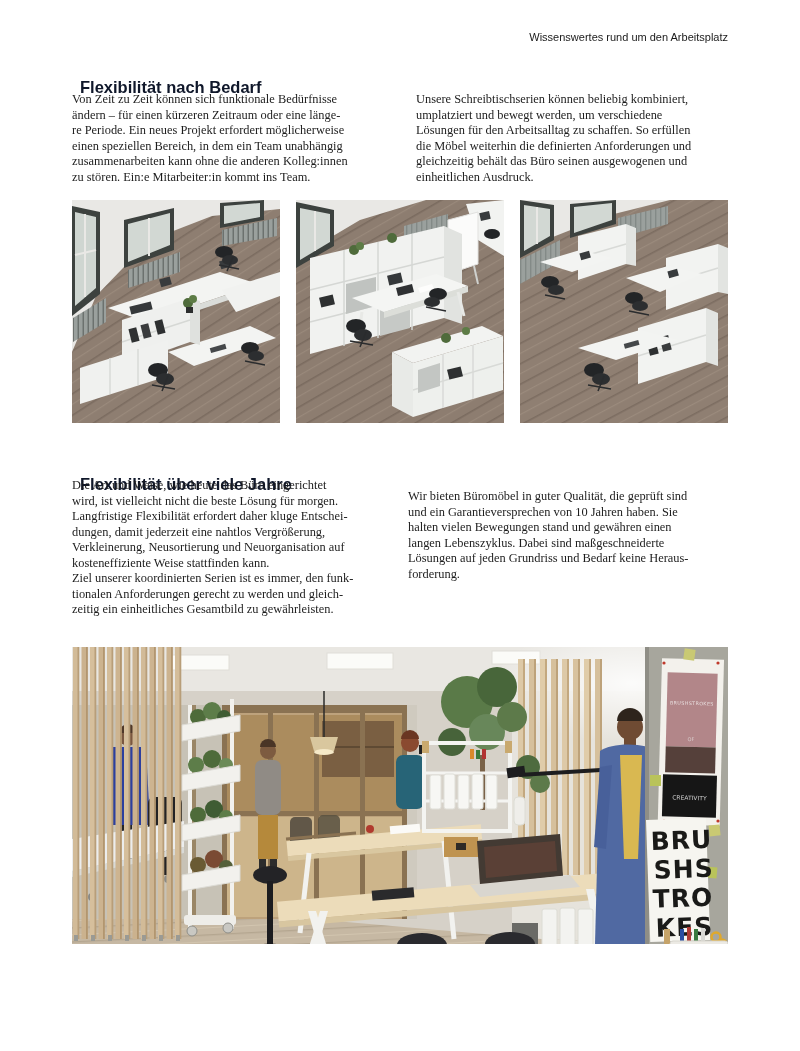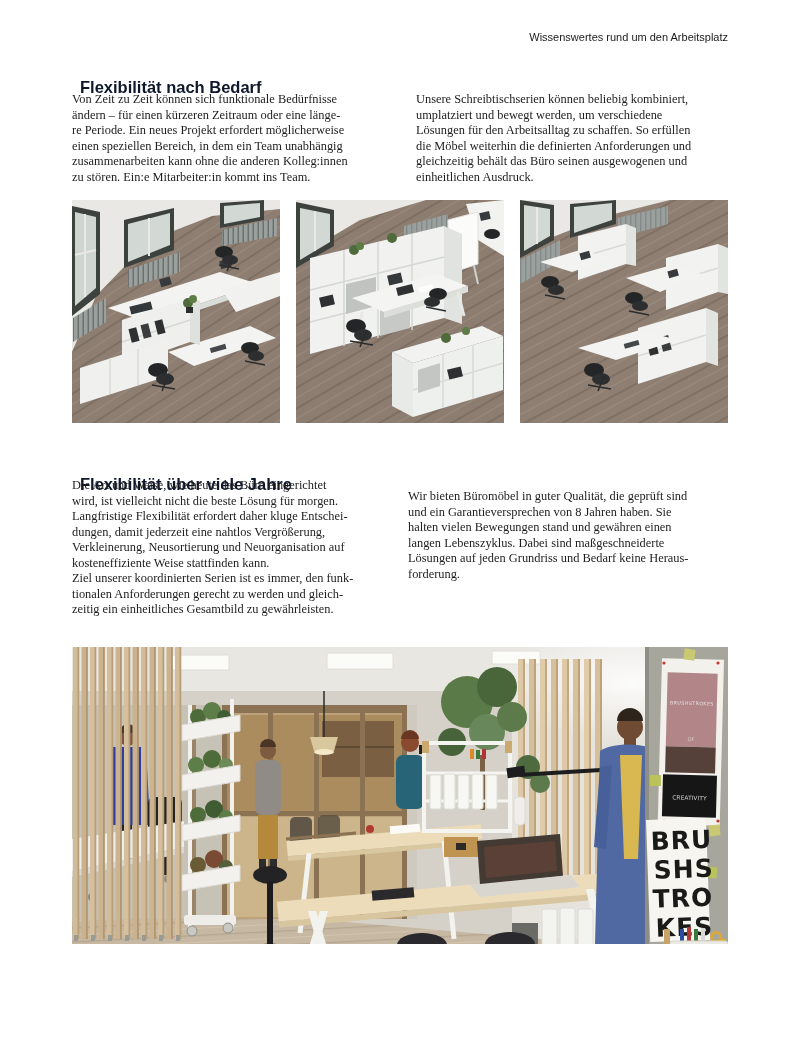--- a/index.html
+++ b/index.html
@@ -285,21 +285,21 @@
   <div class="body-col c2l">Die Art und Weise, wie heute das Büro eingerichtet
 wird, ist vielleicht nicht die beste Lösung für morgen.
 Langfristige Flexibilität erfordert daher kluge Entschei-
 dungen, damit jederzeit eine nahtlos Vergrößerung,
 Verkleinerung, Neusortierung und Neuorganisation auf
 kosteneffiziente Weise stattfinden kann.
 Ziel unserer koordinierten Serien ist es immer, den funk-
 tionalen Anforderungen gerecht zu werden und gleich-
 zeitig ein einheitliches Gesamtbild zu gewährleisten.</div>
   <div class="body-col c2r">Wir bieten Büromöbel in guter Qualität, die geprüft sind
-und ein Garantieversprechen von 8 Jahren haben. Sie
+und ein Garantieversprechen von 10 Jahren haben. Sie
 halten vielen Bewegungen stand und gewähren einen
 langen Lebenszyklus. Dabei sind maßgeschneiderte
 Lösungen auf jeden Grundriss und Bedarf keine Heraus-
 forderung.</div>
 
   <figure class="photo pbig">
     <svg viewBox="0 0 656 336" width="656" height="336">
       <defs>
         <pattern id="bfl" width="90" height="14" patternUnits="userSpaceOnUse" patternTransform="rotate(-3)">
           <rect width="90" height="14" fill="#c6b8a3"></rect>

